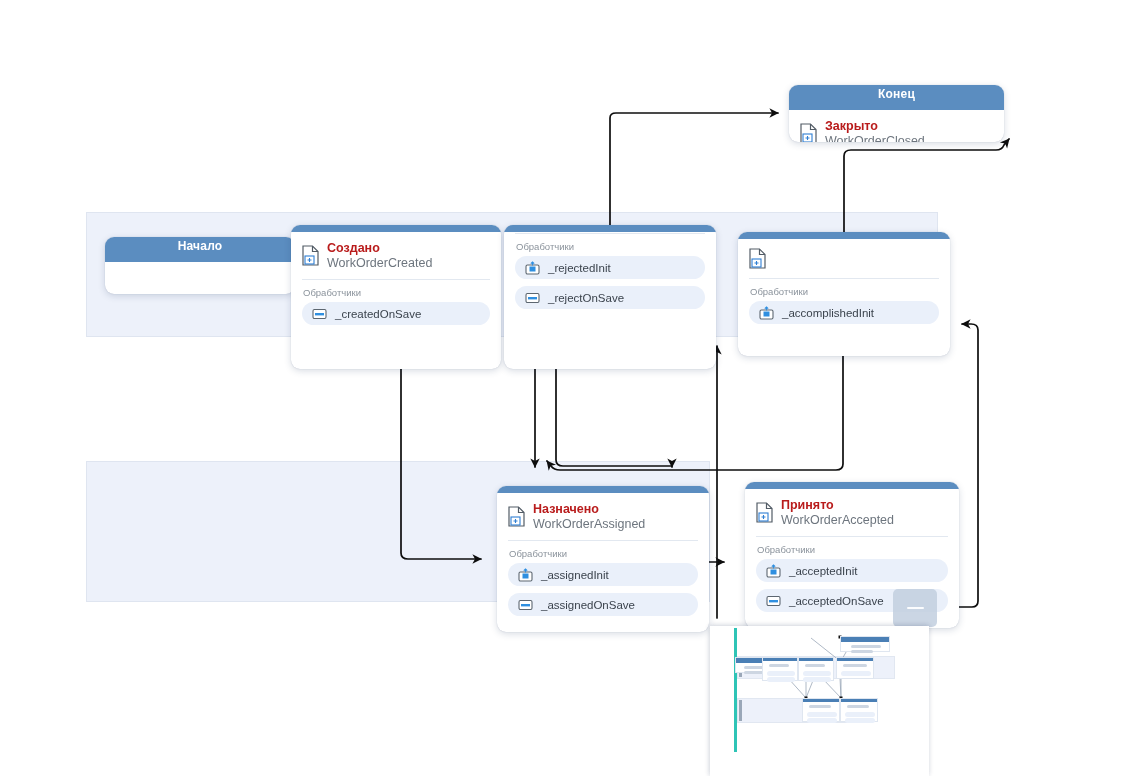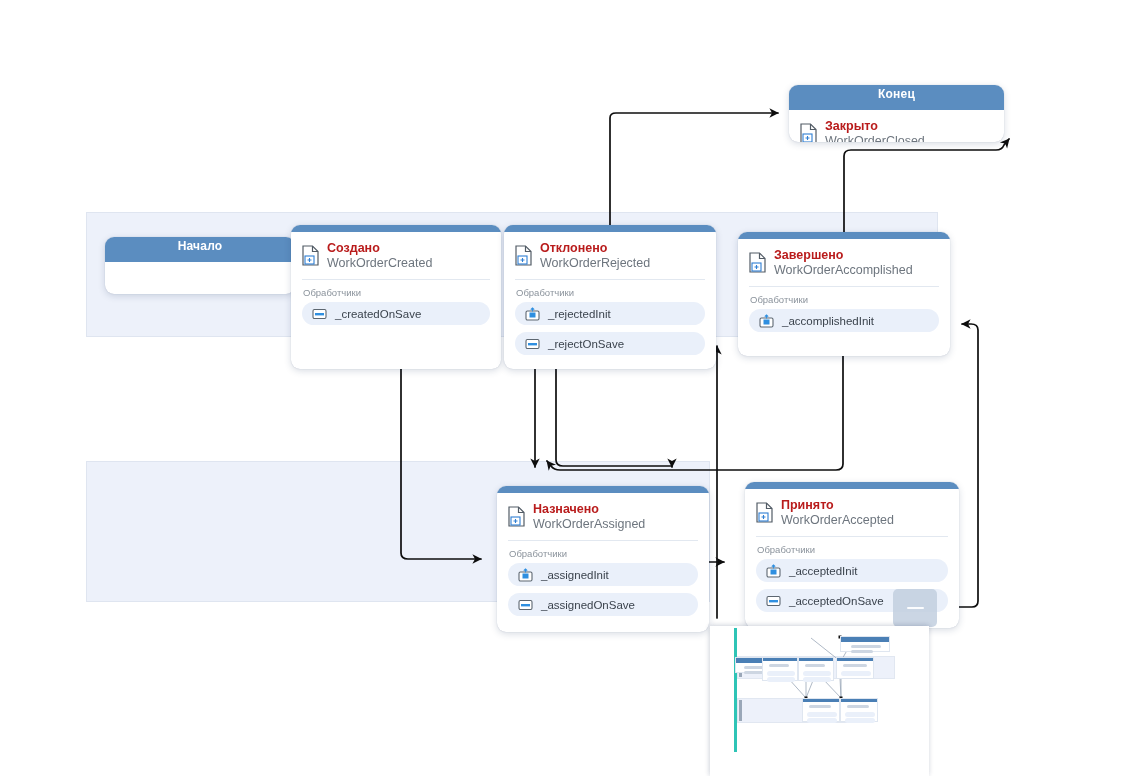--- a/index.html
+++ b/index.html
@@ -207,34 +207,20 @@
           <rect x="1" y="2.5" width="13" height="9" rx="1.4" fill="#fff" stroke="#5c6670" stroke-width="1.1"></rect>
           <rect x="3" y="6" width="9" height="2.4" fill="#2f8fe0"></rect>
         </svg>
       </span>
       <span class="h-label">_createdOnSave</span>
     </div>
   </div>
 
   <div class="node" style="left:504px;top:225px;width:212px;height:144px;">
     <div class="topbar"></div>
-    <div class="node-head">
-      <span class="doc-icon">
-        <svg viewBox="0 0 17 21" width="17" height="21">
-          <path d="M1,1 H10.5 L16,6.5 V20 H1 Z" fill="#fff" stroke="#525c66" stroke-width="1.2"></path>
-          <path d="M10.5,1 V6.5 H16" fill="none" stroke="#525c66" stroke-width="1.2"></path>
-          <rect x="3" y="11" width="9" height="8" fill="#fff" stroke="#2f7fd4" stroke-width="1.1"></rect>
-          <path d="M7.5,13 V17 M5.5,15 H9.5" stroke="#2f7fd4" stroke-width="1.1"></path>
-        </svg>
-      </span>
-      <span class="node-titles">
-        <span class="node-title">Отклонено</span>
-        <span class="node-sub">WorkOrderRejected</span>
-      </span>
-    </div>
     <div class="sep"></div>
     <div class="handlers-label">Обработчики</div>
     <div class="handler">
       <span class="h-icon">
         <svg viewBox="0 0 15 14" width="15" height="14">
           <rect x="1" y="4" width="13" height="9" rx="1.4" fill="#fff" stroke="#5c6670" stroke-width="1.1"></rect>
           <rect x="4.5" y="5.5" width="6" height="5" fill="#2f8fe0"></rect>
           <path d="M7.5,1 V4.5 M5.8,2.6 L7.5,1 L9.2,2.6" stroke="#2f8fe0" stroke-width="1.2" fill="none"></path>
         </svg>
       </span>
@@ -254,24 +240,20 @@
   <div class="node" style="left:738px;top:232px;width:212px;height:124px;">
     <div class="topbar"></div>
     <div class="node-head">
       <span class="doc-icon">
         <svg viewBox="0 0 17 21" width="17" height="21">
           <path d="M1,1 H10.5 L16,6.5 V20 H1 Z" fill="#fff" stroke="#525c66" stroke-width="1.2"></path>
           <path d="M10.5,1 V6.5 H16" fill="none" stroke="#525c66" stroke-width="1.2"></path>
           <rect x="3" y="11" width="9" height="8" fill="#fff" stroke="#2f7fd4" stroke-width="1.1"></rect>
           <path d="M7.5,13 V17 M5.5,15 H9.5" stroke="#2f7fd4" stroke-width="1.1"></path>
         </svg>
-      </span>
-      <span class="node-titles">
-        <span class="node-title">Завершено</span>
-        <span class="node-sub">WorkOrderAccomplished</span>
       </span>
     </div>
     <div class="sep"></div>
     <div class="handlers-label">Обработчики</div>
     <div class="handler">
       <span class="h-icon">
         <svg viewBox="0 0 15 14" width="15" height="14">
           <rect x="1" y="4" width="13" height="9" rx="1.4" fill="#fff" stroke="#5c6670" stroke-width="1.1"></rect>
           <rect x="4.5" y="5.5" width="6" height="5" fill="#2f8fe0"></rect>
           <path d="M7.5,1 V4.5 M5.8,2.6 L7.5,1 L9.2,2.6" stroke="#2f8fe0" stroke-width="1.2" fill="none"></path>

